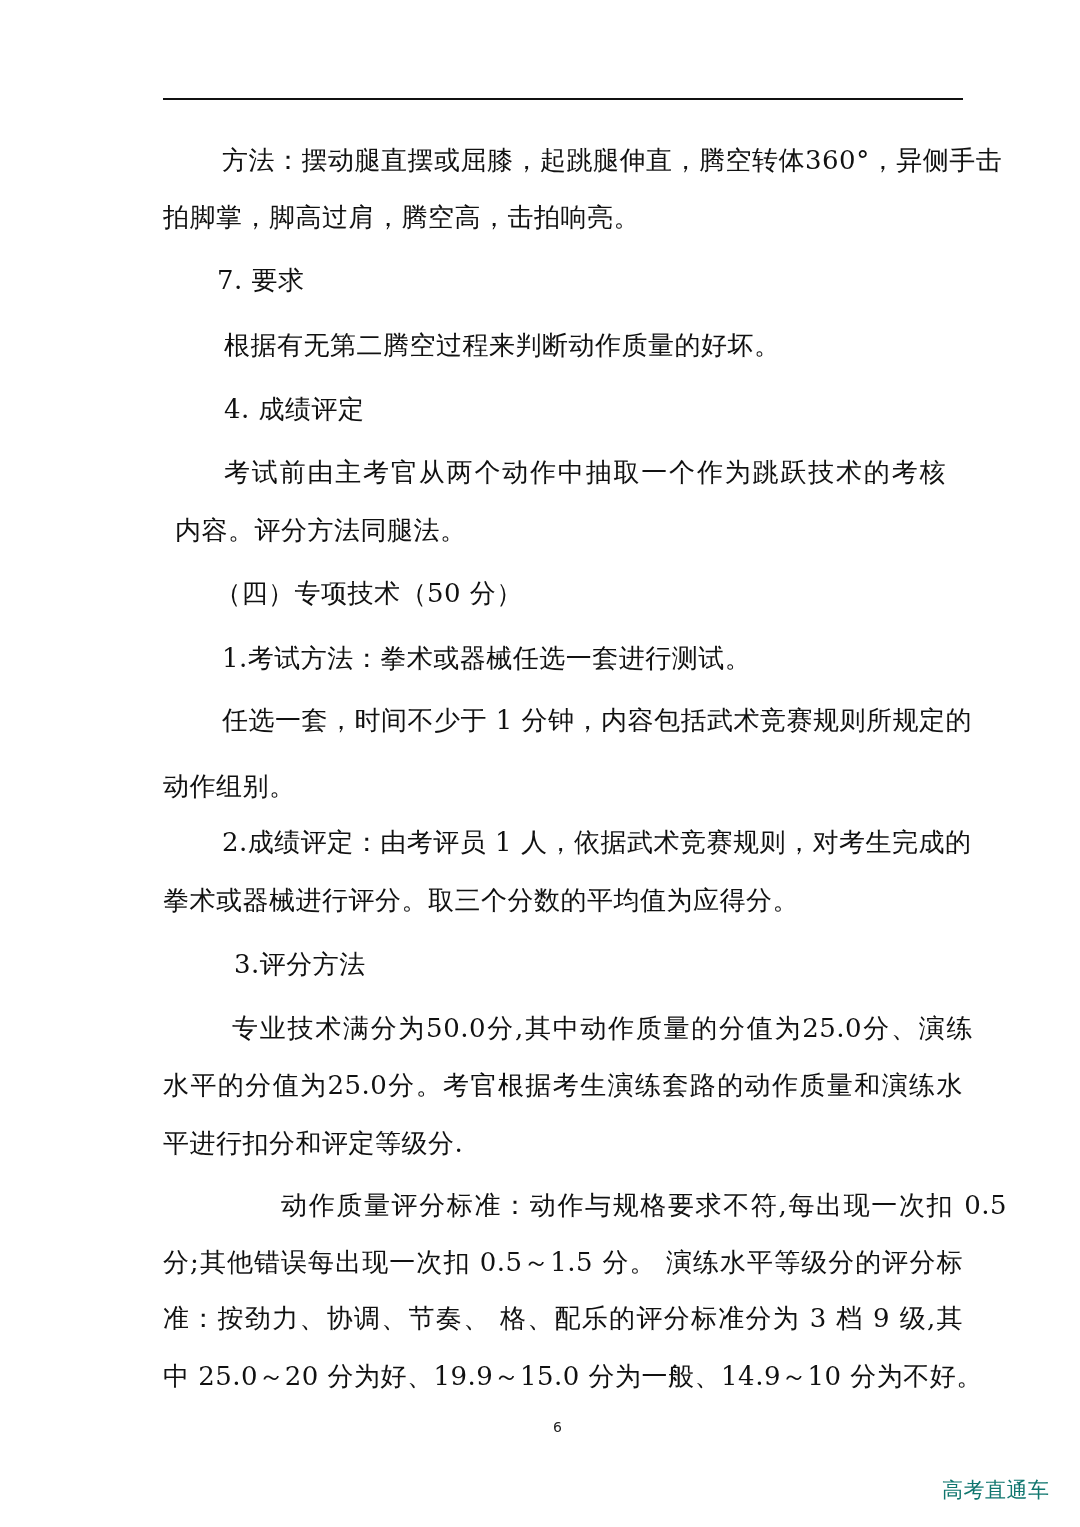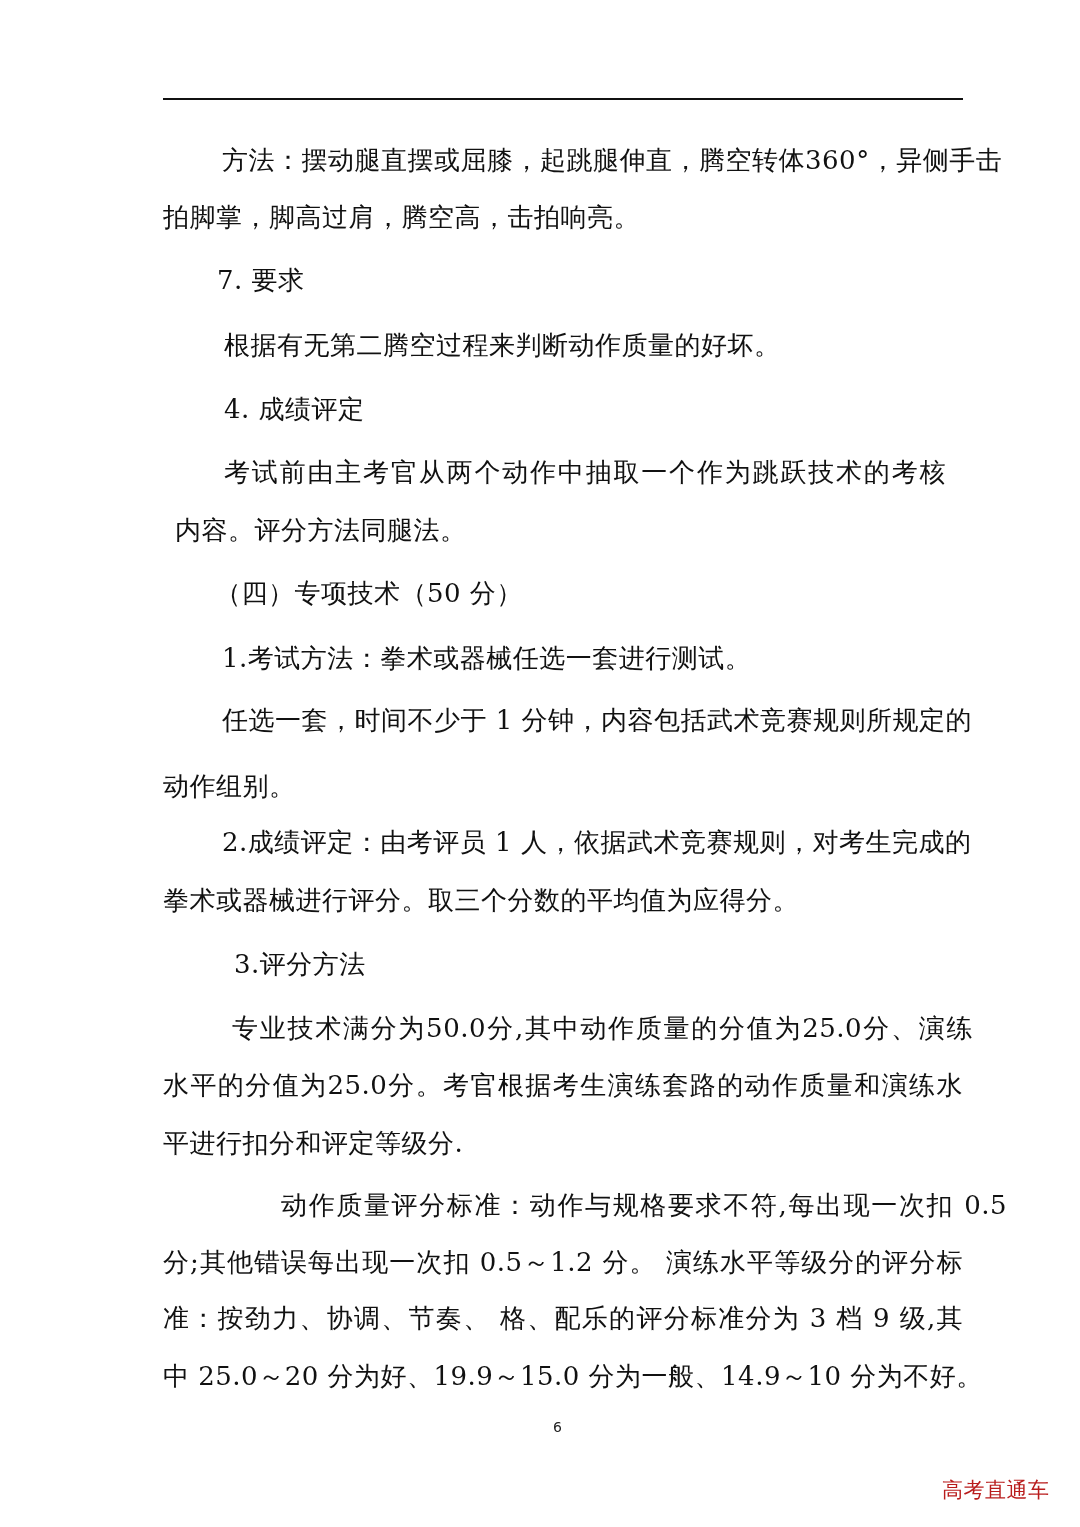--- a/index.html
+++ b/index.html
@@ -5,21 +5,21 @@
   html, body { margin: 0; padding: 0; background: #ffffff; }
   body { width: 1080px; height: 1527px; position: relative; overflow: hidden;
          font-family: "DejaVu Serif", "Liberation Serif", serif; color: #111; }
   .rule { position: absolute; left: 163px; top: 98px; width: 800px; height: 2px; background: #111; }
   .line { position: absolute; font-size: 26px; line-height: 30px; white-space: nowrap;
           letter-spacing: 0.5px; }
   .justify { width: 800px; left: 163px; text-align: justify; text-align-last: justify; }
   .pagenum { position: absolute; left: 553px; top: 1419px; font-family: "DejaVu Sans", sans-serif;
              font-size: 14px; color: #222; }
   .watermark { position: absolute; left: 942px; top: 1476px; font-family: Liberation Mono, monospace;
-               font-size: 21px; color: #b91c1c; letter-spacing: 0.5px; }
+               font-size: 21px; color: #0f766e; letter-spacing: 0.5px; }
 </style>
 </head>
 <body>
 
 <div class="rule"></div>
 
 <div class="line" style="left:222px; top:145px; width:741px; text-align:justify; text-align-last:justify;">方法：摆动腿直摆或屈膝，起跳腿伸直，腾空转体360°，异侧手击</div>
 <div class="line" style="left:163px; top:202px;">拍脚掌，脚高过肩，腾空高，击拍响亮。</div>
 
 <div class="line" style="left:217px; top:265px;">7.  要求</div>
@@ -39,18 +39,18 @@
 <div class="line" style="left:222px; top:827px; width:741px; text-align:justify; text-align-last:justify;">2.成绩评定：由考评员 1 人，依据武术竞赛规则，对考生完成的</div>
 <div class="line" style="left:163px; top:885px;">拳术或器械进行评分。取三个分数的平均值为应得分。</div>
 
 <div class="line" style="left:222px; top:949px;margin-left:12px;">3.评分方法</div>
 
 <div class="line" style="left:232px; top:1013px; width:741px; text-align:justify; text-align-last:justify;">专业技术满分为50.0分,其中动作质量的分值为25.0分、演练</div>
 <div class="line justify" style="top:1070px;">水平的分值为25.0分。考官根据考生演练套路的动作质量和演练水</div>
 <div class="line" style="left:163px; top:1128px;">平进行扣分和评定等级分.</div>
 
 <div class="line" style="left:237px; top:1190px; width:726px; text-align:justify; text-align-last:justify;margin-left:44px;">动作质量评分标准：动作与规格要求不符,每出现一次扣 0.5</div>
-<div class="line justify" style="top:1247px;">分;其他错误每出现一次扣 0.5～1.2 分。 演练水平等级分的评分标</div>
+<div class="line justify" style="top:1247px;">分;其他错误每出现一次扣 0.5～1.5 分。 演练水平等级分的评分标</div>
 <div class="line justify" style="top:1303px;">准：按劲力、协调、节奏、  格、配乐的评分标准分为 3 档 9 级,其</div>
 <div class="line" style="left:163px; top:1361px;">中 25.0～20 分为好、19.9～15.0 分为一般、14.9～10 分为不好。</div>
 
 <div class="pagenum">6</div>
 <div class="watermark">高考直通车</div>
 
 </body></html>

